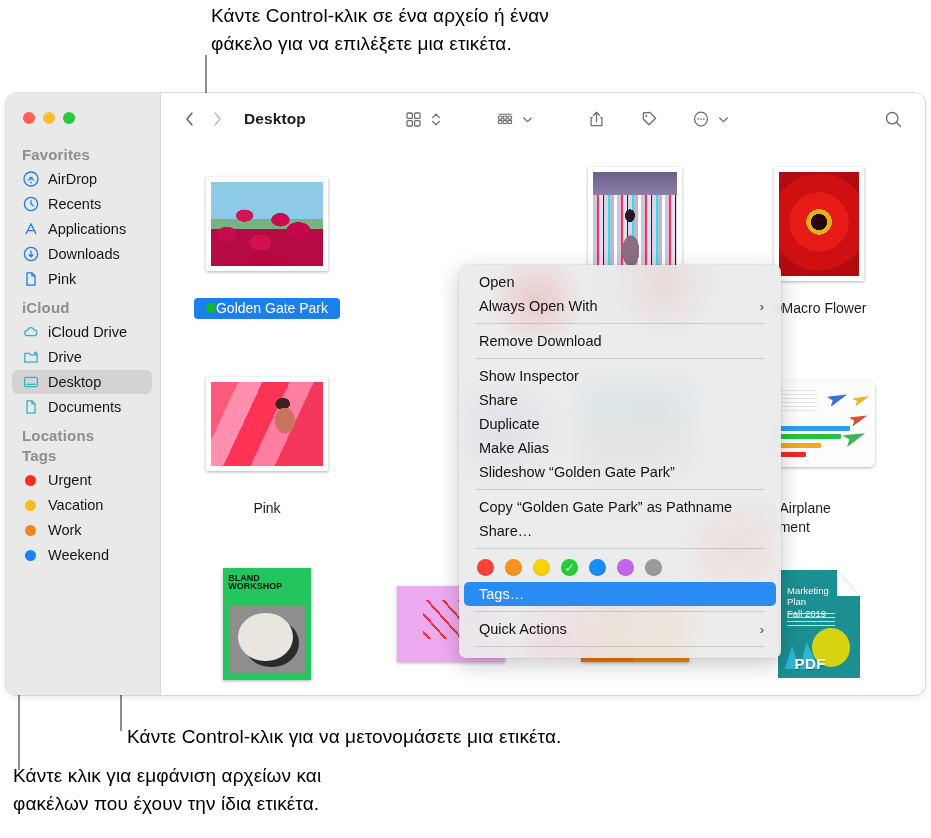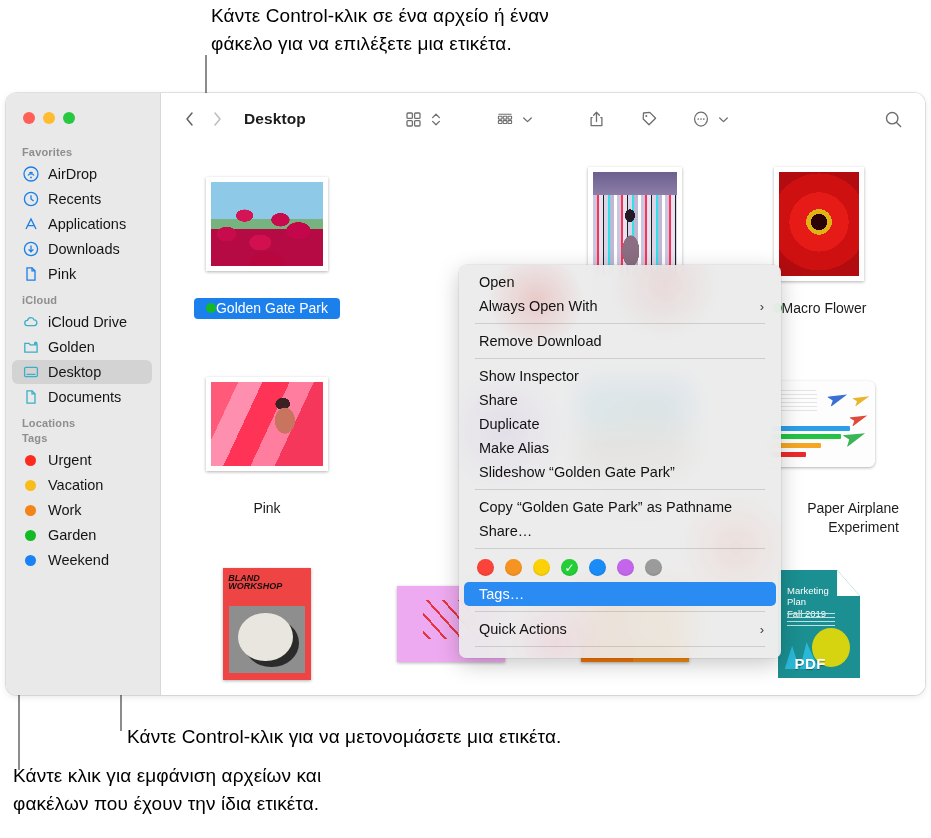--- a/index.html
+++ b/index.html
@@ -63,21 +63,21 @@
   .traffic {
     position: absolute;
     top: 19px;
     left: 17px;
     display: flex;
     gap: 8px;
   }
   .tl { width: 12px; height: 12px; border-radius: 50%; }
 
   .sb-group-title {
-    font-size: 11px;
+    font-size: 15px;
     color: #8e8e8e;
     font-weight: 700;
     padding: 0 0 3px 16px;
     letter-spacing: .15px;
   }
   .sb-section { margin-top: 8px; }
   #sb-favorites { margin-top: 53px; }
 
   .sb-item {
     display: flex;
@@ -163,21 +163,21 @@
   .thumb {
     box-shadow: 0 1px 3px rgba(0,0,0,.30);
     background: #fff;
     overflow: hidden;
     position: relative;
   }
   .label {
     margin-top: 11px;
     font-size: 14px;
     color: #1c1c1c;
-    text-align: right;
+    text-align: left;
     line-height: 1.35;
     display: flex;
     align-items: center;
     gap: 0;
     max-width: 94%;
     justify-content: center;
     padding: 1px 12px;
     border-radius: 4px;
   }
   .label.sel {
@@ -256,21 +256,21 @@
   .t-paper { width: 112px; height: 86px; border-radius: 6px; padding: 0; background: #fafafa; }
   .t-paper .inner {
     width: 100%; height: 100%; border-radius: 6px; position: relative;
     background: #fdfdfd;
     overflow: hidden;
   }
   .t-paper .bar { position: absolute; left: 8%; height: 5px; border-radius: 1px; }
   .t-paper .pl { position: absolute; border-radius: 2px; transform: rotate(-20deg); }
   .t-bland { width: 88px; height: 112px; padding: 0; background: #efc9bb; }
   .t-bland .inner {
-    width: 100%; height: 100%; position: relative; background: #ef4444; font-style: italic;
+    width: 100%; height: 100%; position: relative; background: #22c55e;
   }
   .t-bland .ttl {
     position: absolute; left: 6%; top: 5%;
     font-size: 9px; font-weight: 900; line-height: .95; color: #111;
     font-family: "Liberation Sans", sans-serif;
   }
   .t-bland .bowl {
     position: absolute; left: 7%; right: 7%; top: 34%; bottom: 6%;
     background: #8e8e8e;
   }
@@ -491,21 +491,21 @@
         <span>iCloud Drive</span>
       </div>
 
       <div class="sb-item">
         <span class="sb-icon teal">
           <svg width="16" height="16" viewBox="0 0 16 16" fill="none" stroke="currentColor" stroke-width="1.3">
             <path d="M1.8 4.4h4.3l1.1 1.4h6.9v7.4H1.8z"></path>
               <circle cx="12.7" cy="4.3" r="1.7" fill="currentColor" stroke="none"></circle>
           </svg>
         </span>
-        <span>Golden</span>
+        <span>Drive</span>
       </div>
 
       <div class="sb-item selected">
         <span class="sb-icon teal">
           <svg width="16" height="16" viewBox="0 0 16 16" fill="none" stroke="currentColor" stroke-width="1.3">
             <rect x="1.6" y="3.4" width="12.8" height="9.2" rx="1.3"></rect>
               <path d="M3.6 10.4h8.8"></path>
           </svg>
         </span>
         <span>Desktop</span>
@@ -533,24 +533,20 @@
         <span class="tagdot" style="background:#fb2b1e"></span>
         <span class="tag-label">Urgent</span>
       </div>
       <div class="sb-item">
         <span class="tagdot" style="background:#f8bd1c"></span>
         <span class="tag-label">Vacation</span>
       </div>
       <div class="sb-item">
         <span class="tagdot" style="background:#f28418"></span>
         <span class="tag-label">Work</span>
-      </div>
-      <div class="sb-item">
-        <span class="tagdot" style="background:#12bb26"></span>
-        <span class="tag-label">Garden</span>
       </div>
       <div class="sb-item">
         <span class="tagdot" style="background:#1a82f7"></span>
         <span class="tag-label">Weekend</span>
       </div>
     </div>
   </div>
 
   <div id="content">
 

